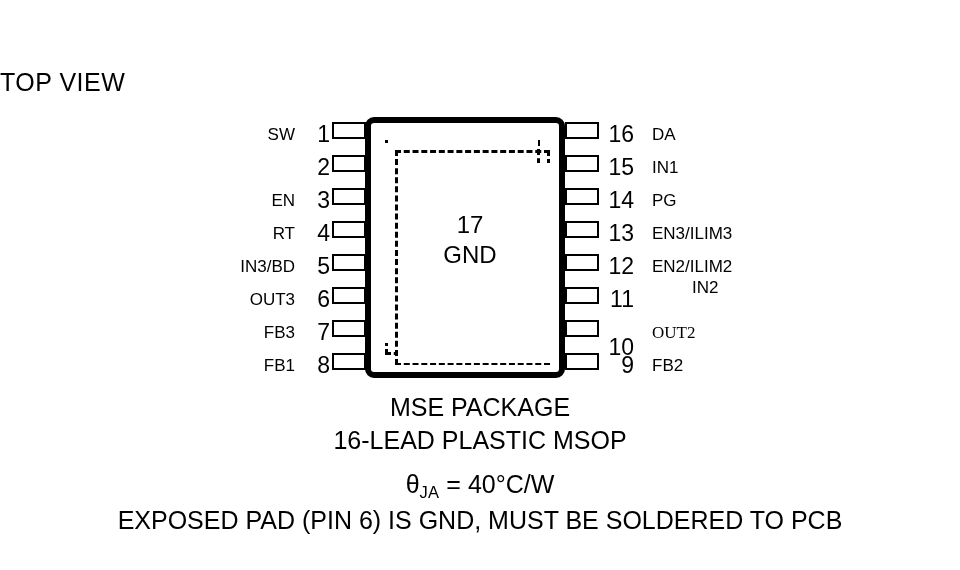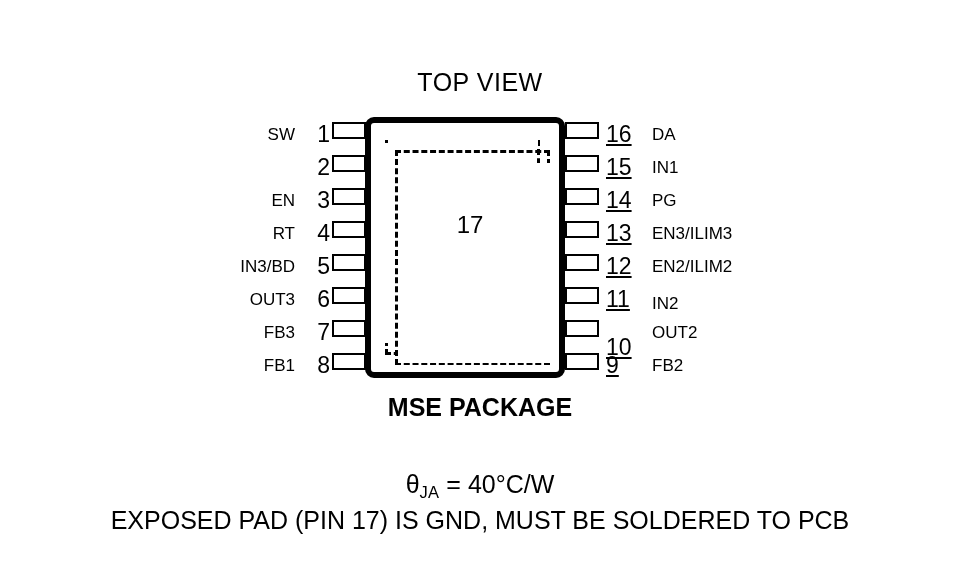--- a/index.html
+++ b/index.html
@@ -22,21 +22,21 @@
     height: 570px;
     background: #ffffff;
   }
 
   
   .view-title {
     position: absolute;
     left: 0;
     top: 70px;
     width: 960px;
-    text-align: center;
+    text-align: left;
     font-size: 25px;
     letter-spacing: 0.5px;
     line-height: 1;
     white-space: nowrap;
   }
 
   
   .pkg-body {
     position: absolute;
     left: 365px;
@@ -117,33 +117,33 @@
     white-space: nowrap;
   }
   .pin-name {
     position: absolute;
     font-size: 17px;
     line-height: 23px;
     white-space: nowrap;
   }
   .pin-num.left  { width: 26px; text-align: right; left: 304px; }
   .pin-name.left { width: 175px; text-align: right; left: 120px; }
-  .pin-num.right  { width: 28px; text-align: left; left: 606px; text-decoration: underline; }
+  .pin-num.right  { width: 28px; text-align: right; left: 606px; }
   .pin-name.right { text-align: left; left: 652px; }
 
   
   .caption {
     position: absolute;
     left: 0;
     width: 960px;
     text-align: center;
     white-space: nowrap;
     line-height: 1;
   }
-  .cap-1 { top: 395px;  font-size: 25px; font-weight: bold; }
+  .cap-1 { top: 395px;  font-size: 25px; }
   .cap-2 { top: 428px;  font-size: 25px; }
   .cap-3 { top: 472px;  font-size: 25px; }
   .cap-4 { top: 508px;  font-size: 25px; }
   .sub {
     font-size: 0.66em;
     vertical-align: -0.28em;
     letter-spacing: 0.3px;
   }
 </style>
 </head>
@@ -175,20 +175,21 @@
 
   <div class="pad-outer"></div>
   <div class="pad-inner"></div>
   <div class="pad-mask m-top"></div>
   <div class="pad-mask m-left"></div>
   <div class="pad-mask m-right"></div>
   <div class="pad-mask m-bottom"></div>
 
   <div class="pad-label">
     <div>17</div>
+    <div>GND</div>
   </div>
 
   <div class="pin-num left" style="top:123px;">1</div>
   <div class="pin-num left" style="top:156px;">2</div>
   <div class="pin-num left" style="top:189px;">3</div>
   <div class="pin-num left" style="top:222px;">4</div>
   <div class="pin-num left" style="top:255px;">5</div>
   <div class="pin-num left" style="top:288px;">6</div>
   <div class="pin-num left" style="top:321px;">7</div>
   <div class="pin-num left" style="top:354px;">8</div>
@@ -208,23 +209,24 @@
   <div class="pin-num right" style="top:255px;">12</div>
   <div class="pin-num right" style="top:288px;">11</div>
   <div class="pin-num right" style="top:336px;">10</div>
   <div class="pin-num right" style="top:354px;">9</div>
 
   <div class="pin-name right" style="top:123px;">DA</div>
   <div class="pin-name right" style="top:156px;">IN1</div>
   <div class="pin-name right" style="top:189px;">PG</div>
   <div class="pin-name right" style="top:222px;">EN3/ILIM3</div>
   <div class="pin-name right" style="top:255px;">EN2/ILIM2</div>
-  <div class="pin-name right" style="top:292px;">IN2</div>
-  <div class="pin-name right" style="top:321px;">OUT2</div>
+  <div class="pin-name right" style="top:276px;margin-left:40px;">IN2</div>
+  <div class="pin-name right" style="top:321px;font-family:Liberation Serif, serif;">OUT2</div>
   <div class="pin-name right" style="top:354px;">FB2</div>
 
   <div class="caption cap-1">MSE PACKAGE</div>
+  <div class="caption cap-2">16-LEAD PLASTIC MSOP</div>
   <div class="caption cap-3">
     <span>θ</span><span class="sub">JA</span><span> = 40°C/W</span>
   </div>
-  <div class="caption cap-4">EXPOSED PAD (PIN 17) IS GND, MUST BE SOLDERED TO PCB</div>
+  <div class="caption cap-4">EXPOSED PAD (PIN 6) IS GND, MUST BE SOLDERED TO PCB</div>
 
 </div>
 
 </body></html>

